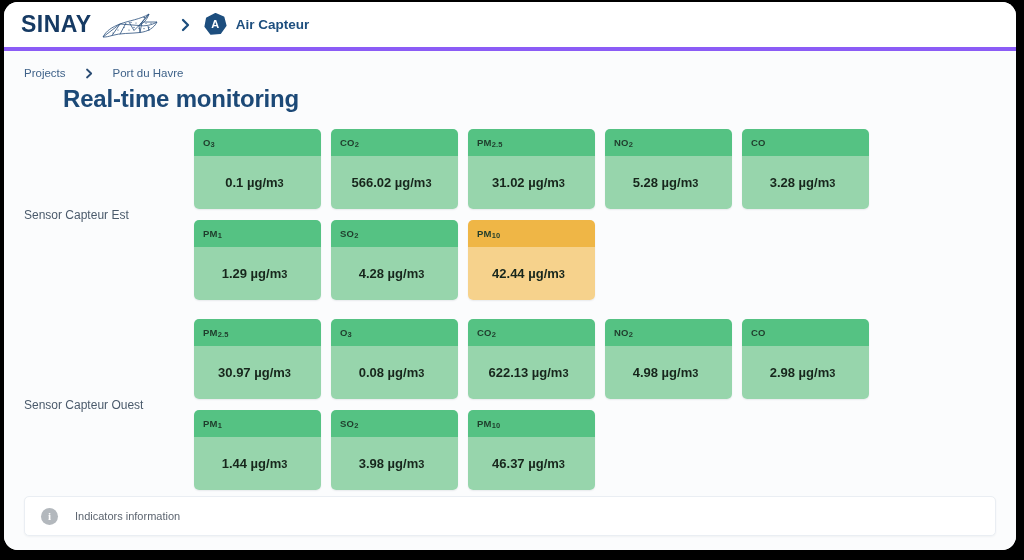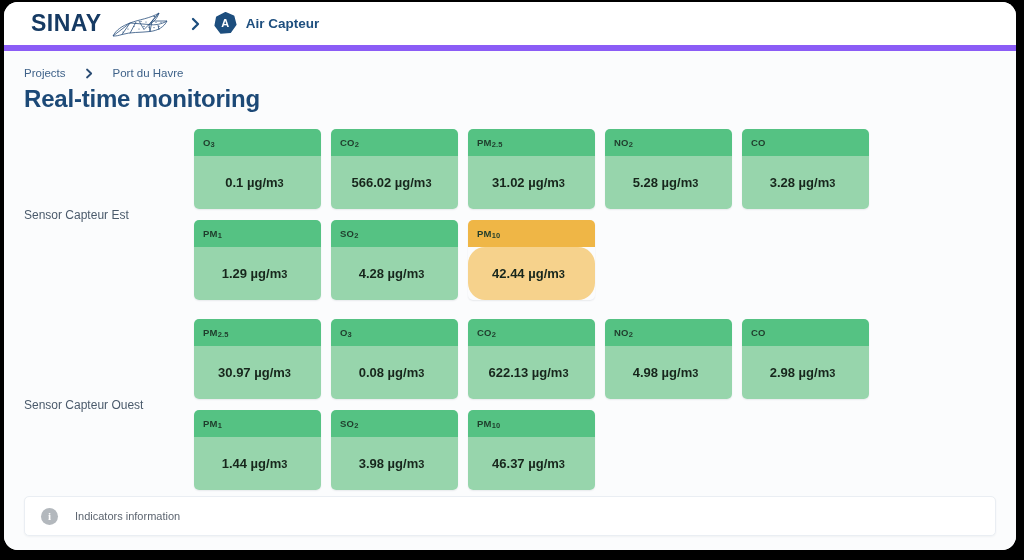--- a/index.html
+++ b/index.html
@@ -26,22 +26,22 @@
     flex-direction: column;
   }
 
   
   .topbar {
     height: 49px;
     flex: 0 0 49px;
     background: #ffffff;
     display: flex;
     align-items: center;
-    padding-left: 27px;
-    border-bottom: 6px solid #8b5cf6;
+    padding-left: 17px;
+    border-bottom: 4px solid #8b5cf6;
   }
 
   .logo-block {
     display: flex;
     align-items: center;
     gap: 4px;
   }
 
   .logo-word {
     font-size: 23px;
@@ -112,20 +112,21 @@
     font-size: 12px;
     line-height: 1;
   }
 
   .page-title {
     font-size: 24px;
     font-weight: bold;
     color: #1c4977;
     letter-spacing: -0.2px;
     margin-bottom: 16px;
+    margin-left: 39px;
   }
 
   
   .sensors { display: flex; flex-direction: column; gap: 19px; }
 
   .sensor-row {
     display: flex;
     align-items: center;
   }
 
@@ -172,21 +173,21 @@
     justify-content: center;
     font-size: 13px;
     font-weight: bold;
     color: #17261c;
     padding-right: 6px;
   }
 
   .card.good  .card-head { background: #55c283; }
   .card.good  .card-body { background: #97d5ac; }
   .card.warn  .card-head { background: #efb646; }
-  .card.warn  .card-body { background: #f6d28c; border-radius: 17px; }
+  .card.warn  .card-body { background: #f6d28c; }
 
   .card sub { font-size: 7.5px; vertical-align: baseline; position: relative; top: 2px; }
   .sup3 { font-size: 11px; vertical-align: super; line-height: 0; }
 
   
   .info-bar {
     position: absolute;
     left: 20px;
     right: 20px;
     bottom: 14px;

